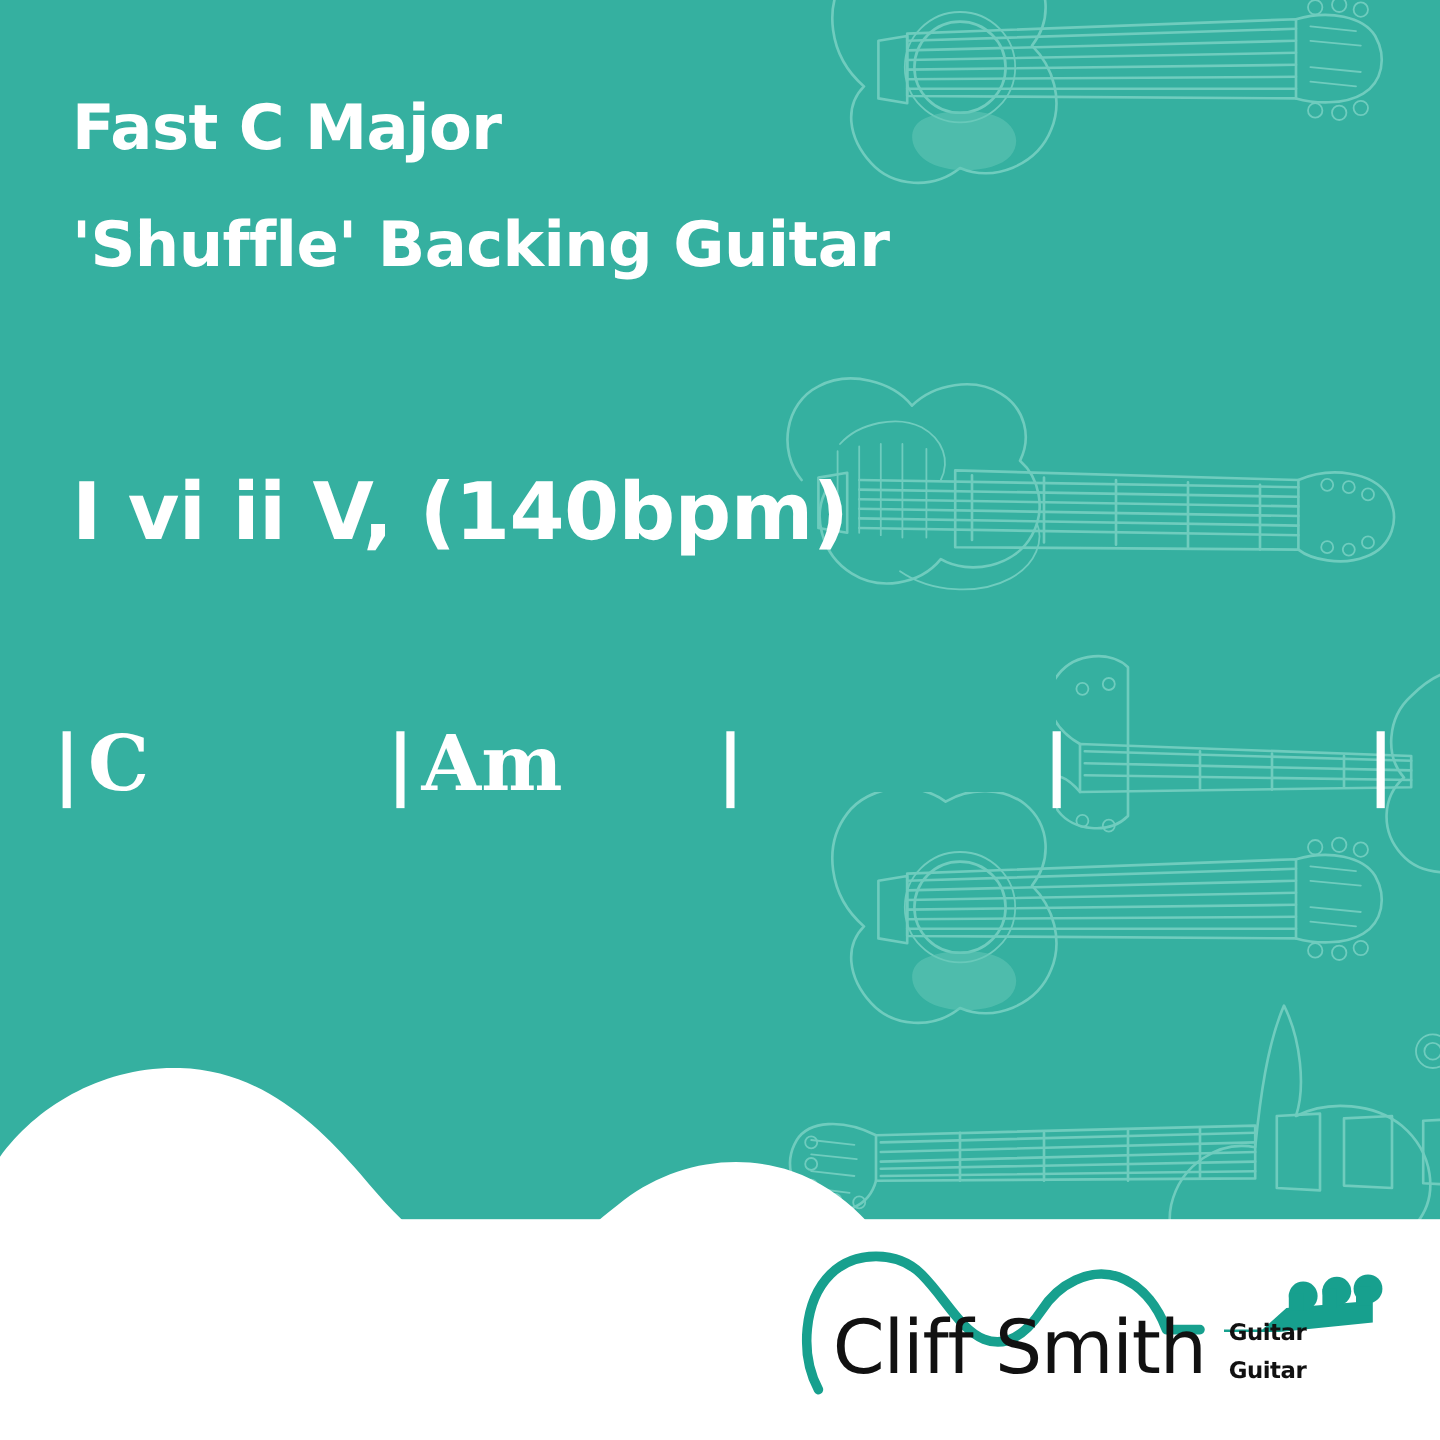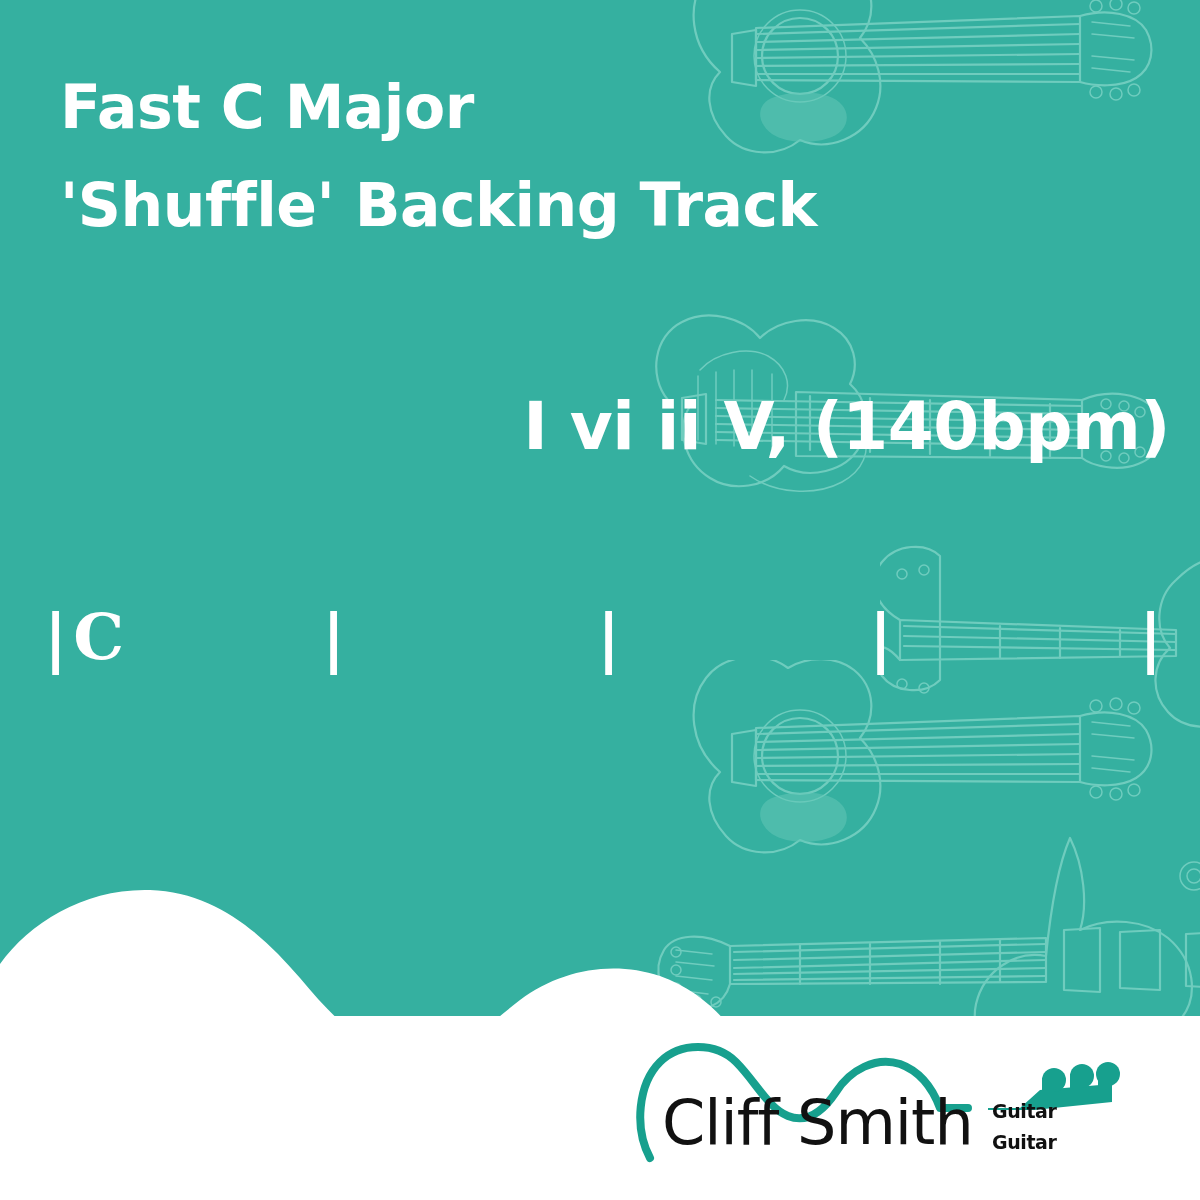--- a/index.html
+++ b/index.html
@@ -70,32 +70,31 @@
   .title-block {
     position: absolute;
     left: 60px;
     top: 58px;
     width: 1110px;
   }
   .title-line {
     color: #ffffff;
     font-family: "DejaVu Sans", sans-serif;
     font-weight: bold;
-    font-size: 60px;
+    font-size: 52px;
     line-height: 98px;
     letter-spacing: -0.5px;
     white-space: nowrap;
   }
 
   .subtitle-block {
     position: absolute;
     left: 60px;
     top: 385px;
     width: 1110px;
-    text-align: right;
   }
   .subtitle-line {
     color: #ffffff;
     font-family: "DejaVu Sans", sans-serif;
     font-weight: bold;
     font-size: 66px;
     line-height: 84px;
     letter-spacing: -0.5px;
     white-space: nowrap;
   }
@@ -129,21 +128,21 @@
     font-size: 64px;
     color: #ffffff;
   }
   .chord-name {
     margin-left: 6px;
   }
 
   
   .logo {
     position: absolute;
-    left: 636px;
+    left: 668px;
     top: 1040px;
     width: 500px;
     height: 130px;
     text-decoration: underline;
   }
   .logo-svg {
     position: absolute;
     left: 0; top: 0;
   }
   .logo-wordmark {
@@ -293,34 +292,35 @@
     </svg>
   </div>
 
   <svg class="wave" viewBox="0 0 1200 340" preserveAspectRatio="none">
     <path fill="#ffffff" d="M0 104 C30 62 86 28 150 30 C216 32 262 74 300 118 C340 166 374 198 418 196 C462 194 486 166 520 140 C560 110 612 100 660 116 C706 132 734 168 754 200 L754 340 L0 340 Z"></path>
     <rect x="0" y="156" width="1200" height="184" fill="#ffffff"></rect>
   </svg>
 
   <div class="title-block">
     <div class="title-line">Fast C Major</div>
-    <div class="title-line">'Shuffle' Backing Track</div>
+    <div class="title-line">'Shuffle' Backing Guitar</div>
   </div>
 
   <div class="subtitle-block">
     <div class="subtitle-line">I vi ii V, (140bpm)</div>
   </div>
 
   <div class="chords-block">
     <div class="chord-cell c-1">
       <span class="chord-bar">|</span>
       <span class="chord-name">C</span>
     </div>
     <div class="chord-cell c-2">
       <span class="chord-bar">|</span>
+      <span class="chord-name">Am</span>
     </div>
     <div class="chord-cell c-3">
       <span class="chord-bar">|</span>
     </div>
     <div class="chord-cell c-4">
       <span class="chord-bar">|</span>
     </div>
     <div class="chord-cell c-end">
       <span class="chord-bar">|</span>
     </div>

